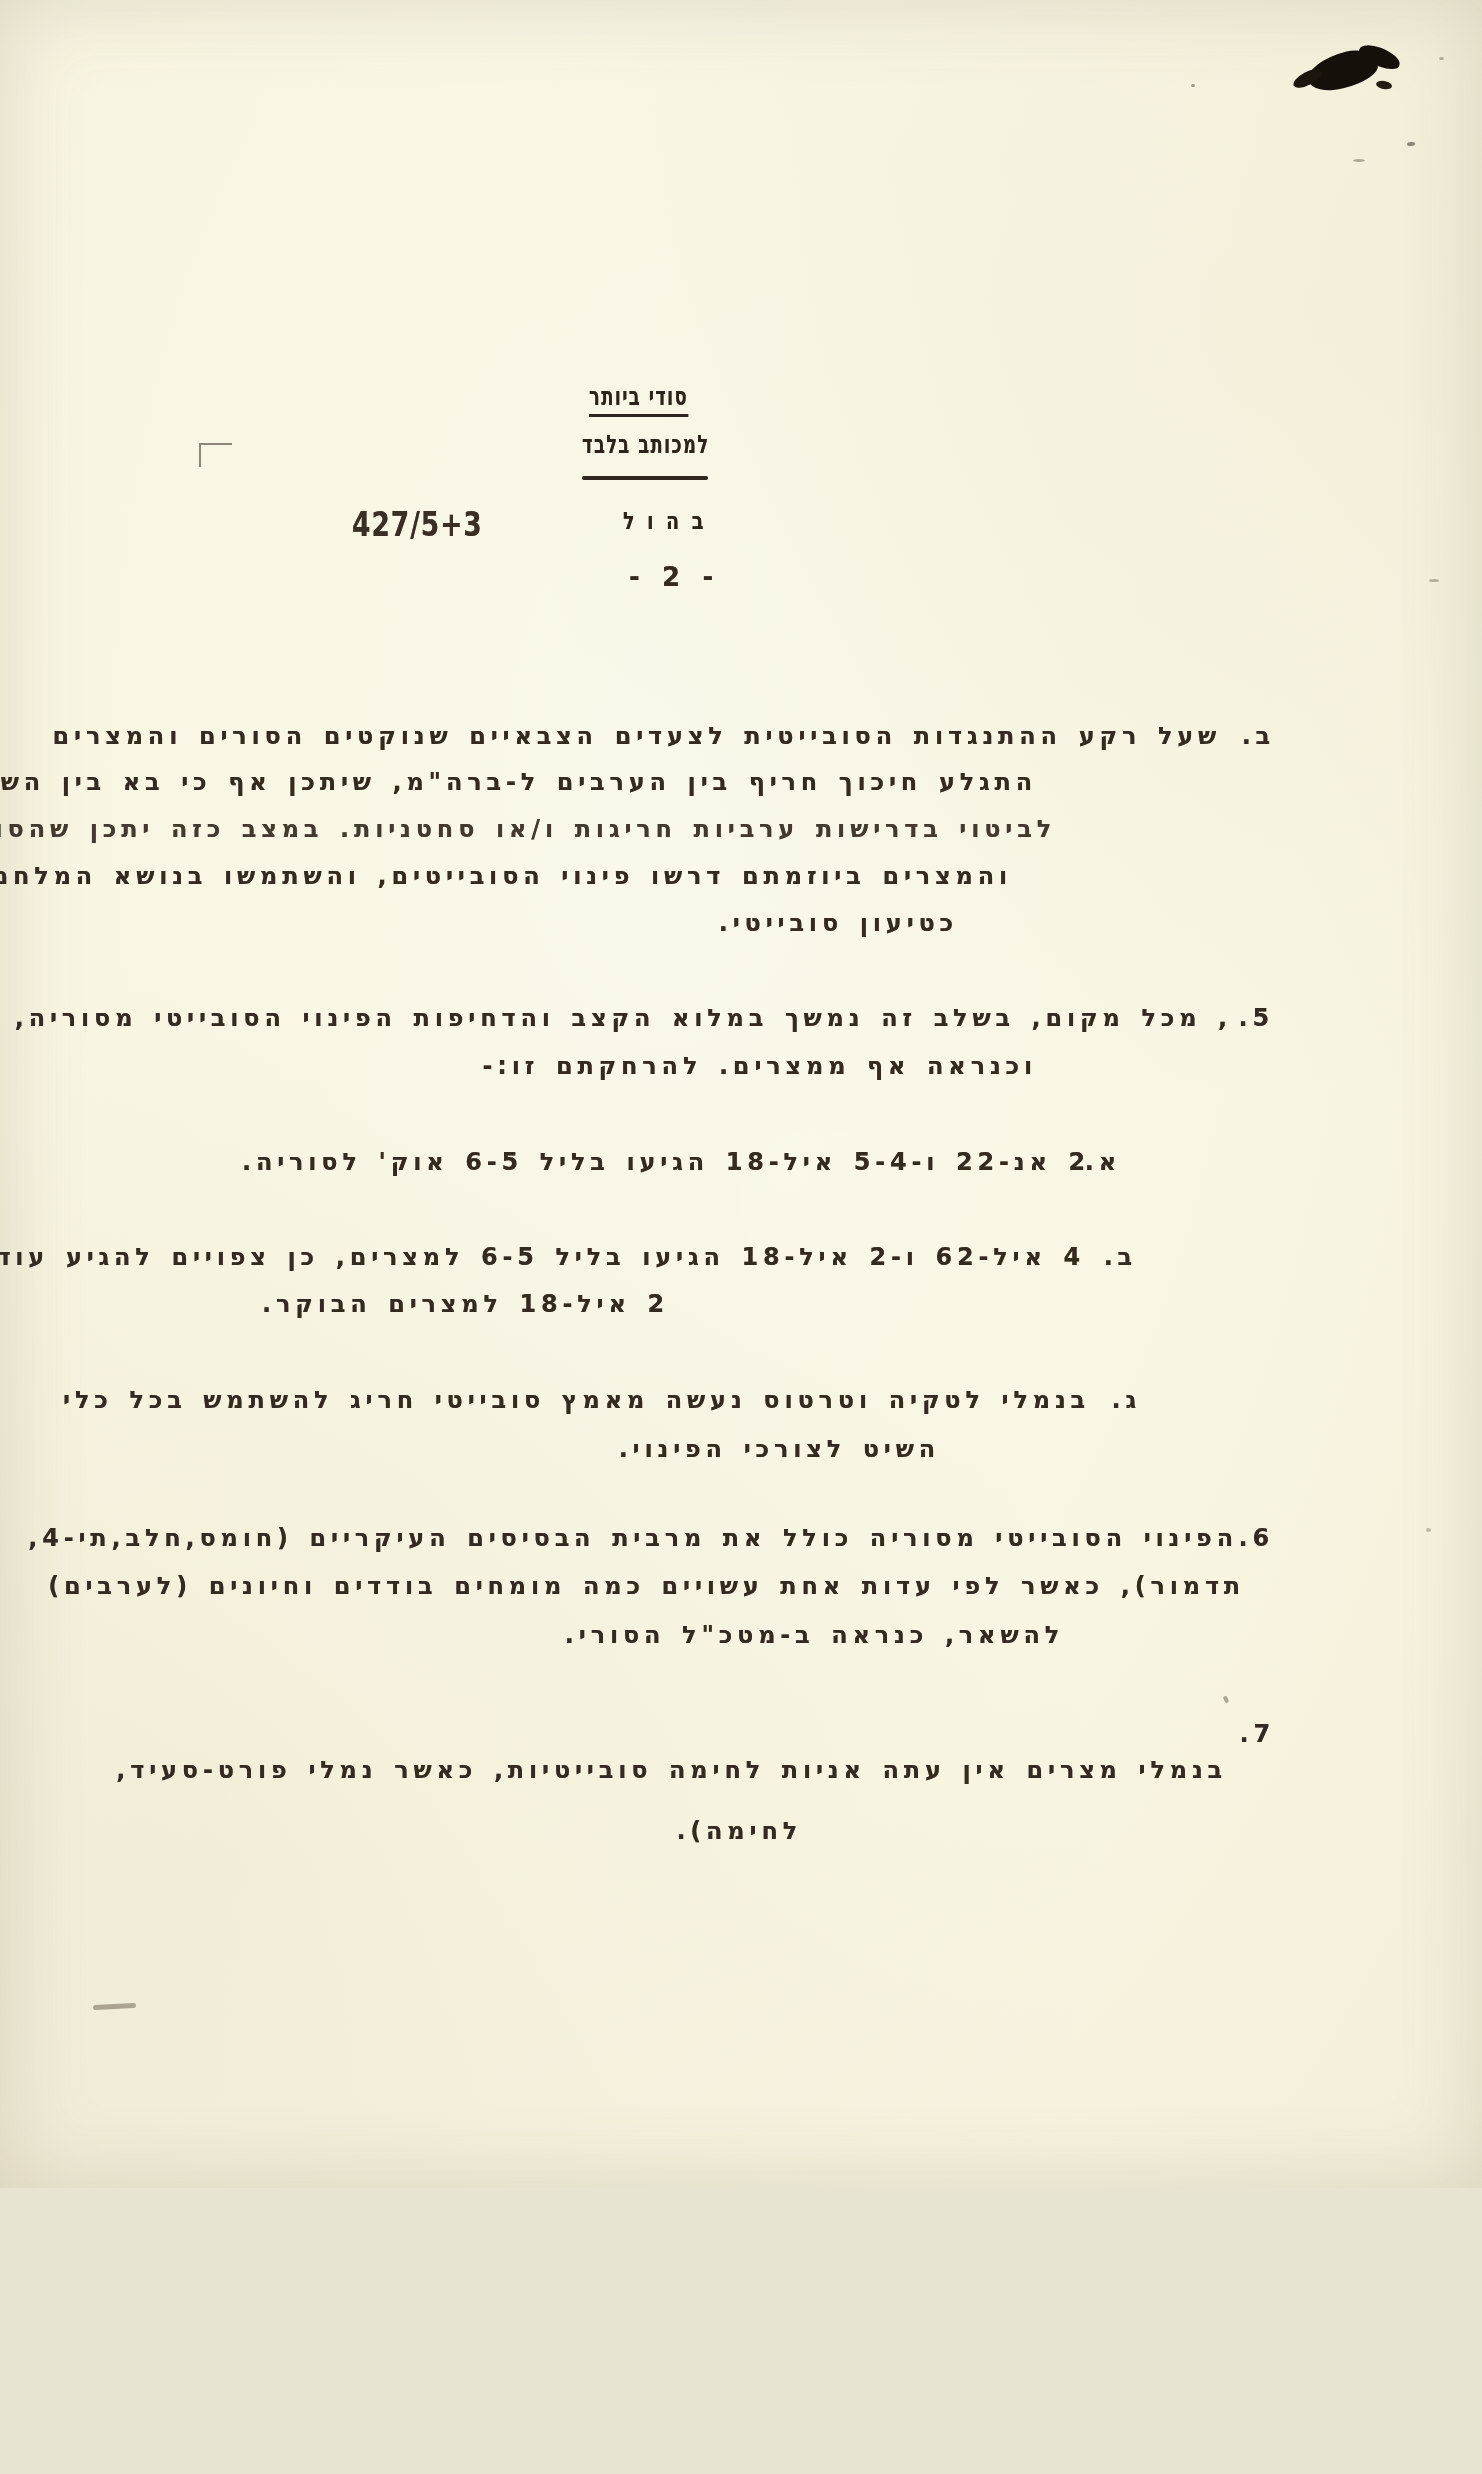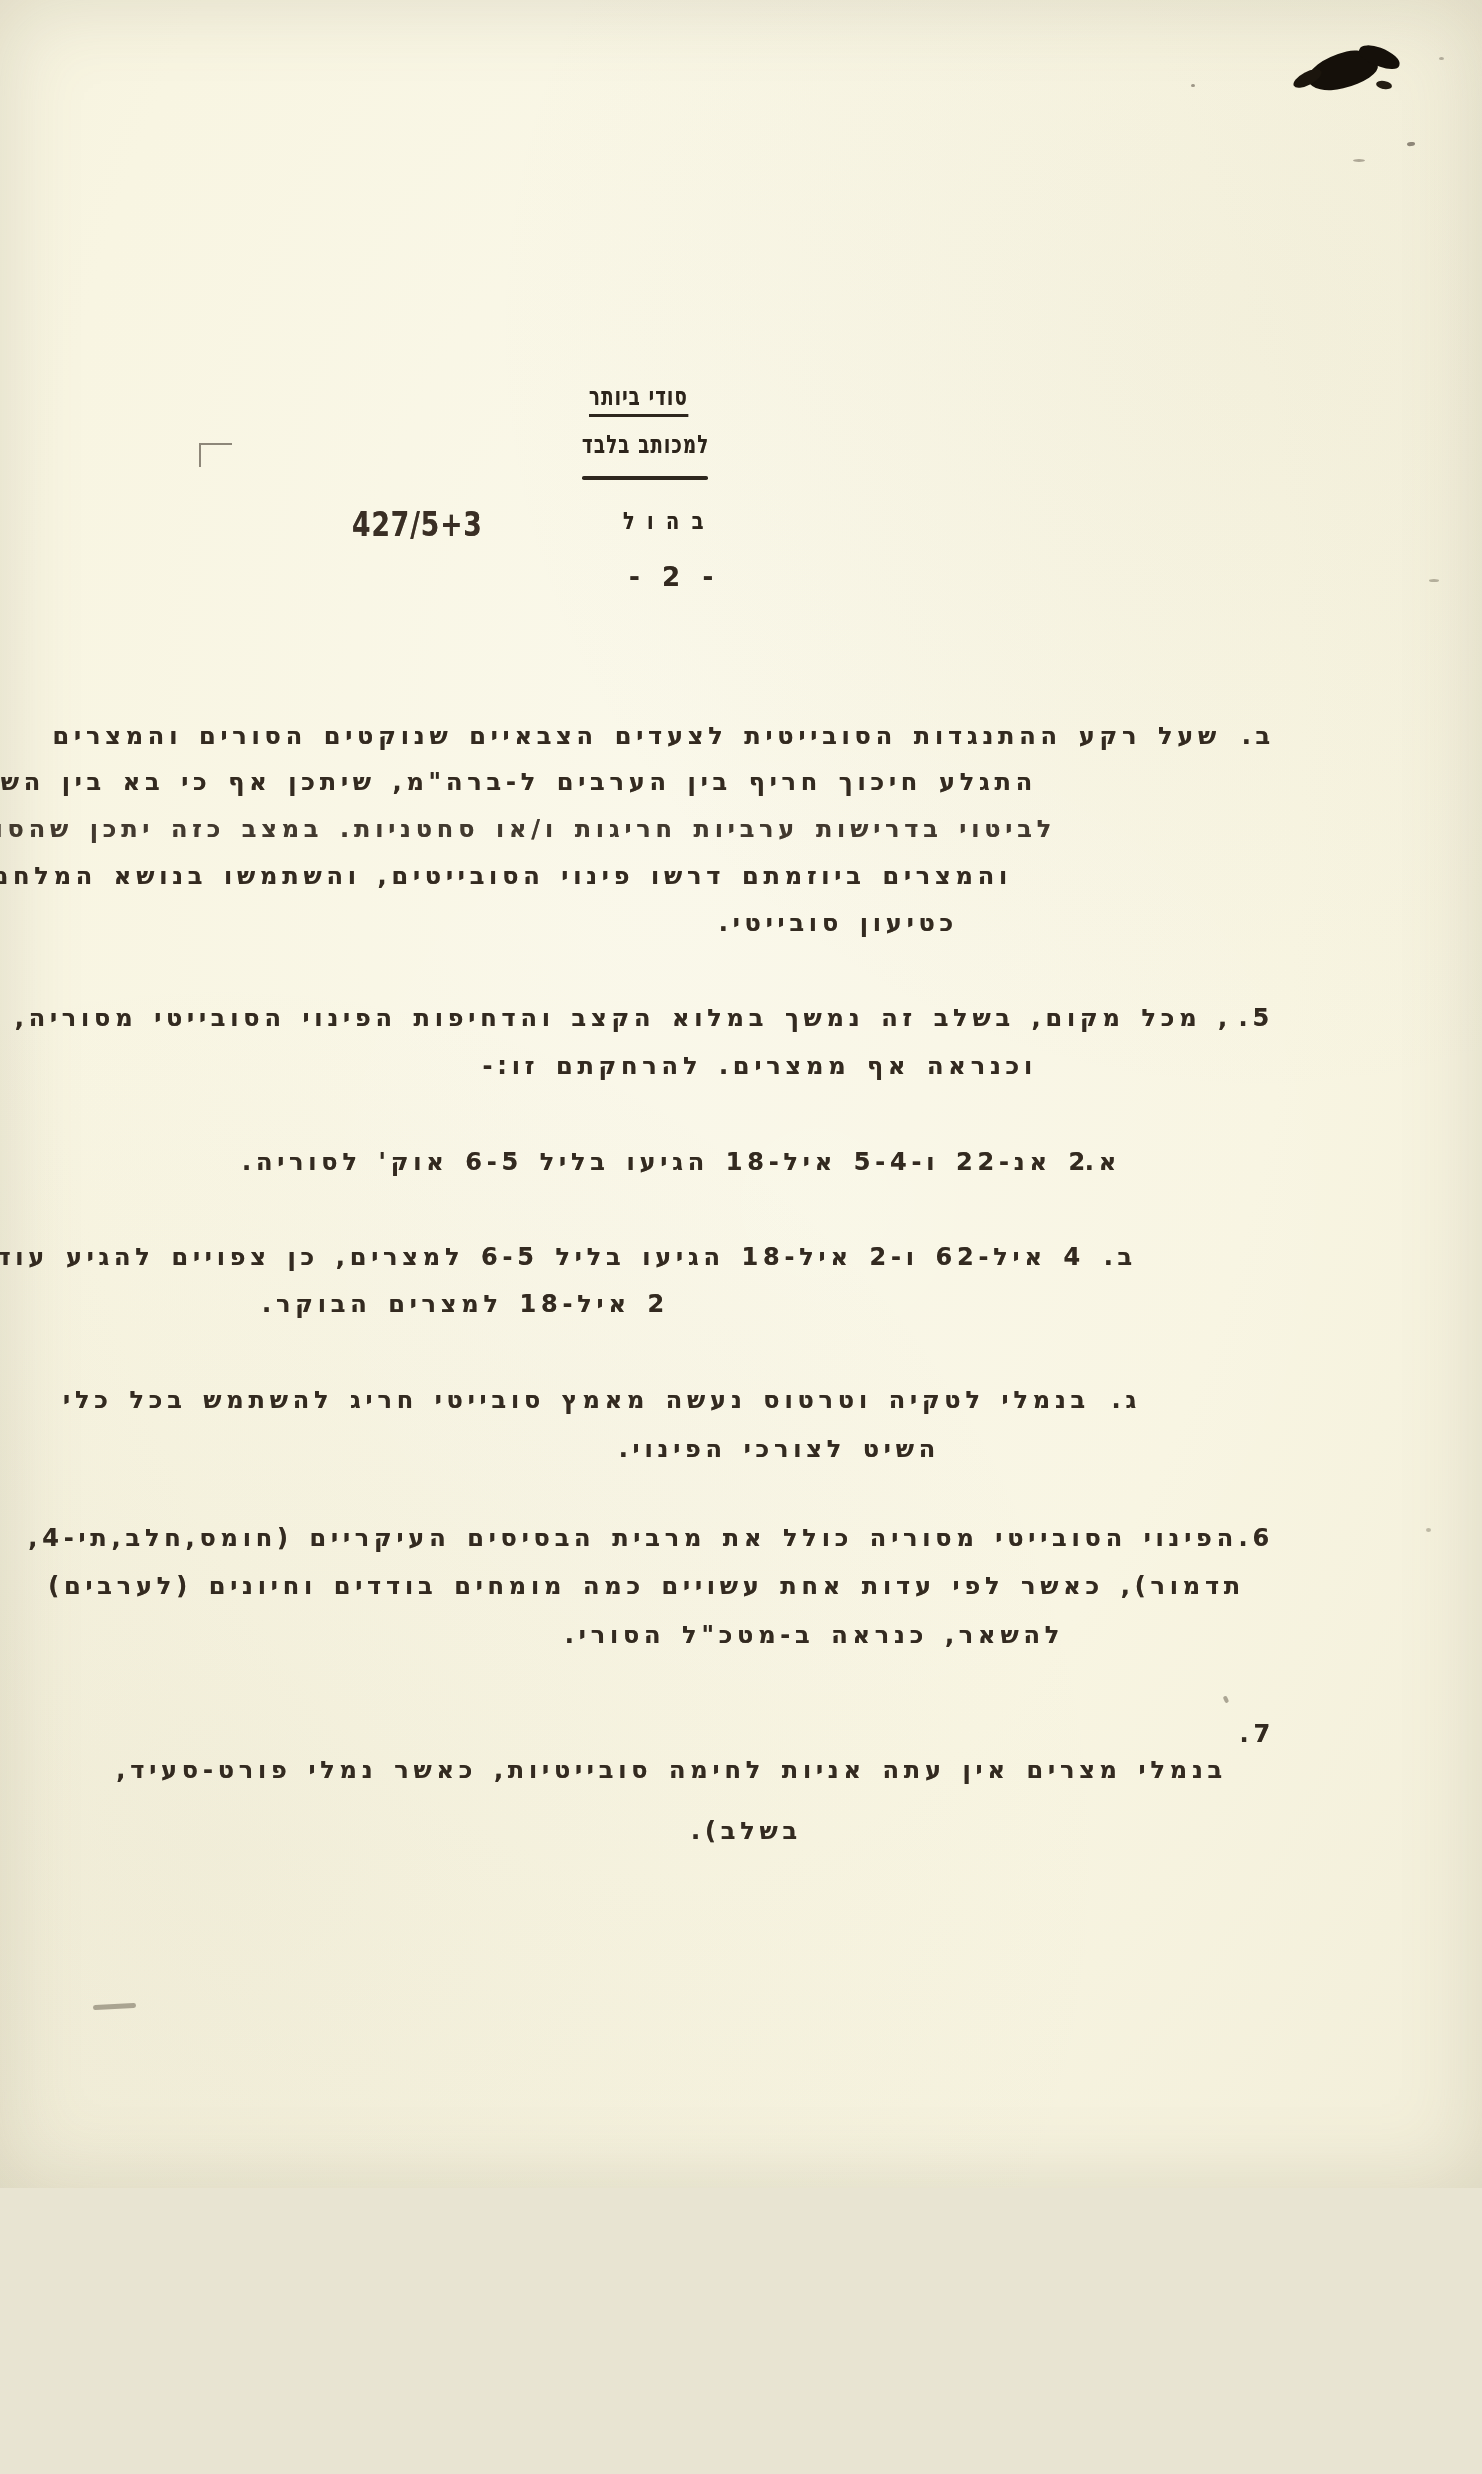--- a/index.html
+++ b/index.html
@@ -69,21 +69,21 @@
   <span class="t" style="right:393px; top:1388px;">בנמלי לטקיה וטרטוס נעשה מאמץ סובייטי חריג להשתמש בכל כלי</span>
   <span class="t" style="right:543px; top:1437px;">השיט לצורכי הפינוי.</span>
 
   <span class="t" style="right:209px; top:1526px;">6.</span>
   <span class="t" style="right:245px; top:1526px;">הפינוי הסובייטי מסוריה כולל את מרבית הבסיסים העיקריים (חומס,חלב,תי-4,</span>
   <span class="t" style="right:238px; top:1574px;">תדמור), כאשר לפי עדות אחת עשויים כמה מומחים בודדים וחיונים (לערבים)</span>
   <span class="t" style="right:419px; top:1623px;">להשאר, כנראה ב-מטכ"ל הסורי.</span>
 
   <span class="t" style="right:208px; top:1722px;">7.</span>
   <span class="t" style="right:256px; top:1722px;margin-top:36px;">בנמלי מצרים אין עתה אניות לחימה סובייטיות, כאשר נמלי פורט-סעיד,</span>
-  <span class="t" style="right:681px; top:1819px;">בשלב).</span>
+  <span class="t" style="right:681px; top:1819px;">לחימה).</span>
 
   <div class="art" style="left:199px; top:443px; width:31px; height:21.5px; border-top:2.4px solid rgba(70,62,50,.6); border-left:2.4px solid rgba(70,62,50,.6);"></div>
 
   <div class="art" style="left:1307px; top:53px; width:71px; height:35px; background:#15100a; border-radius:62% 38% 55% 45% / 55% 60% 40% 45%; transform:rotate(-14deg);"></div>
   <div class="art" style="left:1358px; top:48px; width:43px; height:18px; background:#15100a; border-radius:50% 60% 45% 50%; transform:rotate(20deg);"></div>
   <div class="art" style="left:1292px; top:72px; width:31px; height:13px; background:#1b150d; border-radius:50%; transform:rotate(-28deg);"></div>
   <div class="art" style="left:1376px; top:81px; width:15.6px; height:8.4px; background:#241d13; border-radius:50%; transform:rotate(10deg);"></div>
   <div class="art" style="left:1407px; top:142px; width:8.4px; height:3.6px; background:rgba(60,50,40,.55); border-radius:50%; transform:rotate(-8deg);"></div>
   <div class="art" style="left:1353px; top:159px; width:12px; height:3px; background:rgba(90,80,66,.45); border-radius:50%;"></div>
   <div class="art" style="left:1191px; top:84px; width:3.6px; height:3px; background:rgba(70,60,48,.5); border-radius:50%;"></div>

